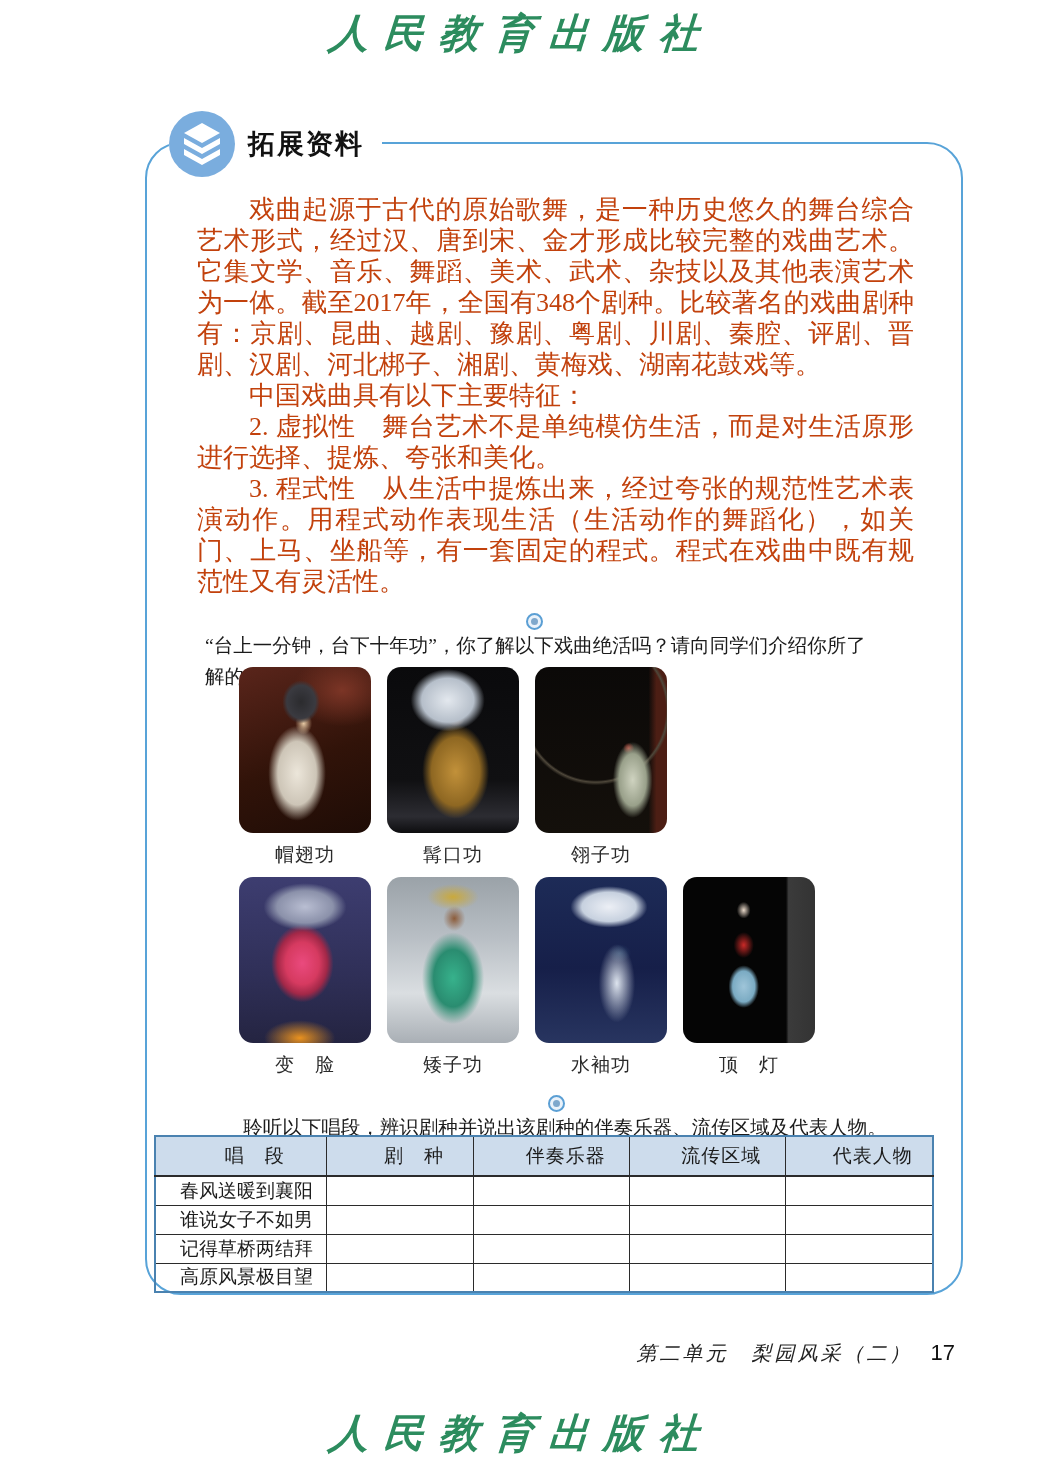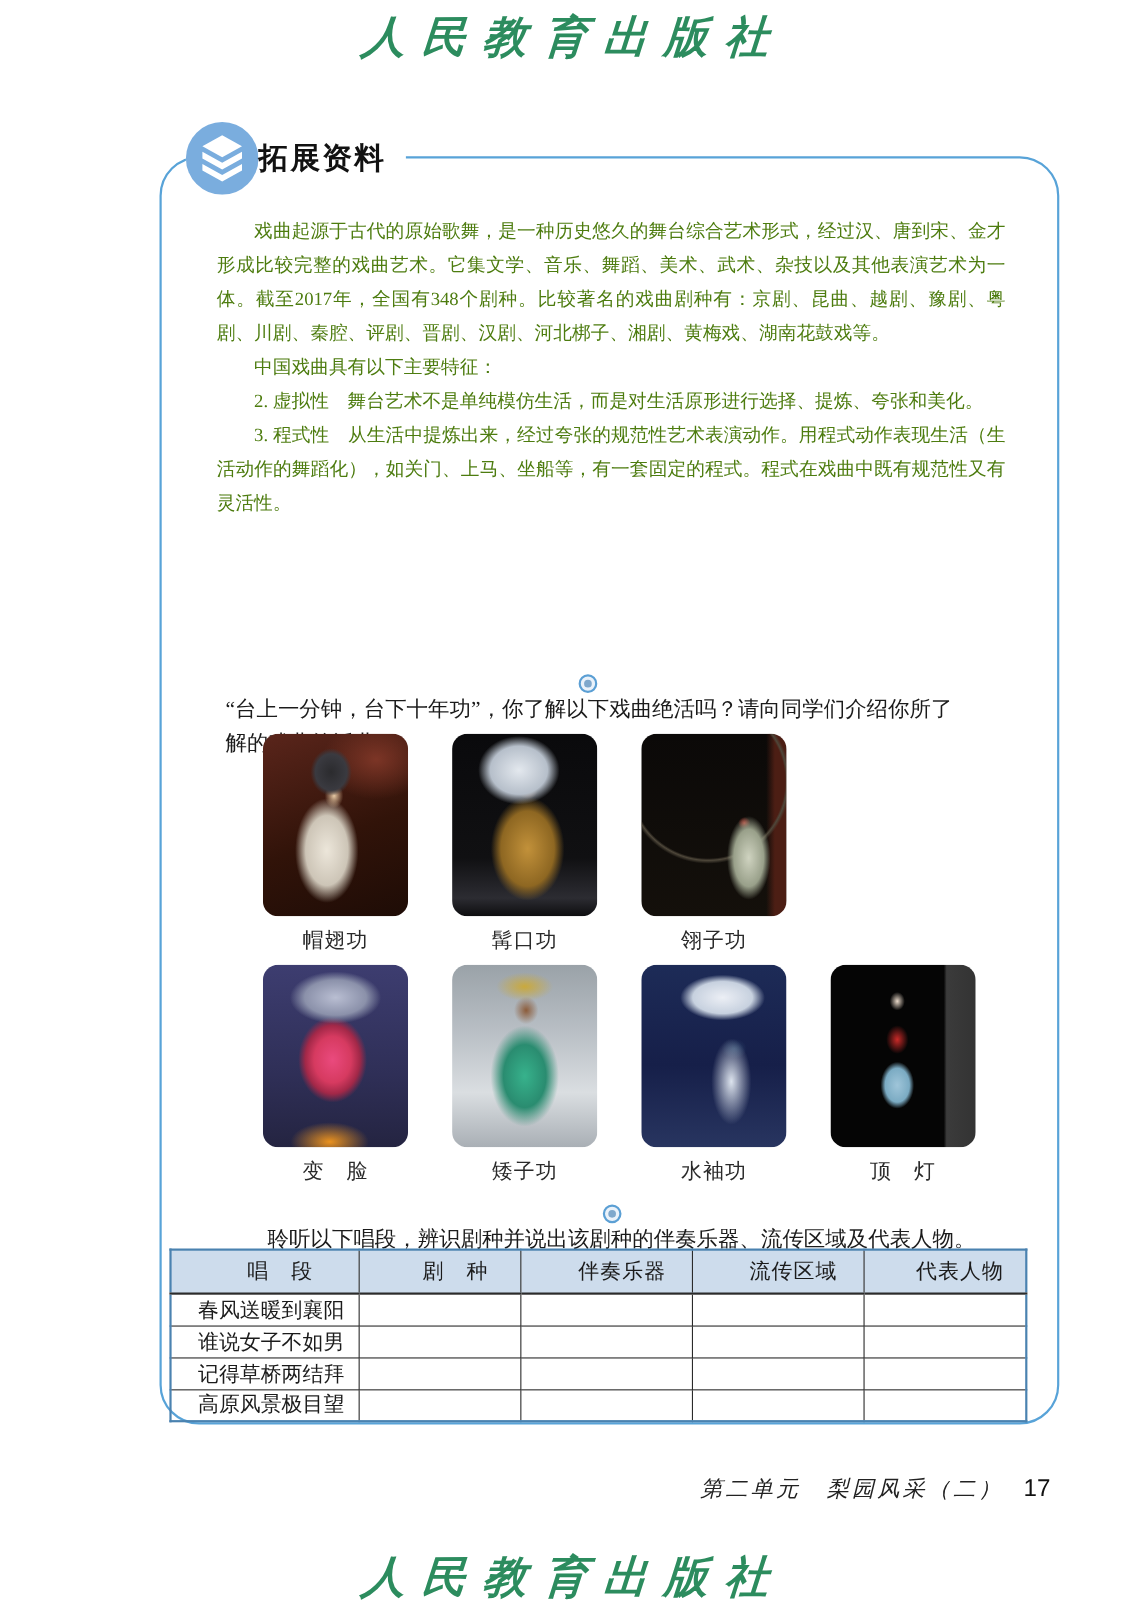--- a/index.html
+++ b/index.html
@@ -16,40 +16,40 @@
   .pub-logo.bottom { top:1406px; }
 
   
   .panel { position:absolute; left:145px; top:142px; width:818px; height:1153px;
     border:2px solid #58a3d8; border-radius:36px; background:#fff; }
 
   .panel-header { position:absolute; left:22px; top:-33px; height:66px;
     display:flex; align-items:center; background:#fff; padding-right:18px; }
   .panel-icon { width:66px; height:66px; flex:0 0 66px; }
   .panel-title { font-family:Liberation Serif, serif;
-    font-weight:700; font-size:27px; color:#111; letter-spacing:2px; }
+    font-weight:700; font-size:27px; color:#111; margin-left:13px; letter-spacing:2px; }
 
   
   .paragraphs { position:absolute; left:50px; top:50px; width:717px;
-    font-size:17px; line-height:31px; color:#4d7c0f; text-align:justify; }
+    font-size:26px; line-height:31px; color:#c2410c; text-align:justify; }
   .paragraphs p { text-indent:2em; }
 
   
   .activity { position:absolute; left:58px; display:flex; align-items:center;flex-direction:column; }
   .activity .txt { font-size:19.5px; line-height:31px; color:#1b1b1b; }
   .act1 { top:462px; width:675px; }
   .act2 { top:944px; width:720px; }
   .bullet { width:17px; height:17px; flex:0 0 17px; margin:7px 17px 0 0;
     border:2px solid #5b9fd4; border-radius:50%; position:relative; background:#eaf2fa; }
   .bullet i { position:absolute; left:3px; top:3px; width:7px; height:7px;
     border-radius:50%; background:#7fa8cc; }
 
   
   .gallery { position:absolute; left:92px; top:523px; width:636px; }
-  .g-row { display:flex; gap:40px; }
+  .g-row { display:flex; gap:16px; }
   .fig { width:132px; }
   .photo { width:132px; height:166px; border-radius:14px; overflow:hidden; }
   .caption { margin-top:9px; height:26px; text-align:center; font-size:19px;
     color:#2a2a2a; letter-spacing:1px; margin-bottom:9px; white-space:nowrap; }
 
   .ph-maochi { background:
     radial-gradient(26px 30px at 47% 21%, #2b2b2e 0%, #3a3a40 55%, rgba(0,0,0,0) 72%),
     radial-gradient(12px 16px at 49% 34%, #e6c9a4 0%, rgba(0,0,0,0) 70%),
     radial-gradient(40px 66px at 44% 64%, #ece6da 0%, #cdc5b7 48%, rgba(0,0,0,0) 72%),
     radial-gradient(70px 52px at 78% 14%, #7c3526 0%, rgba(0,0,0,0) 70%),

